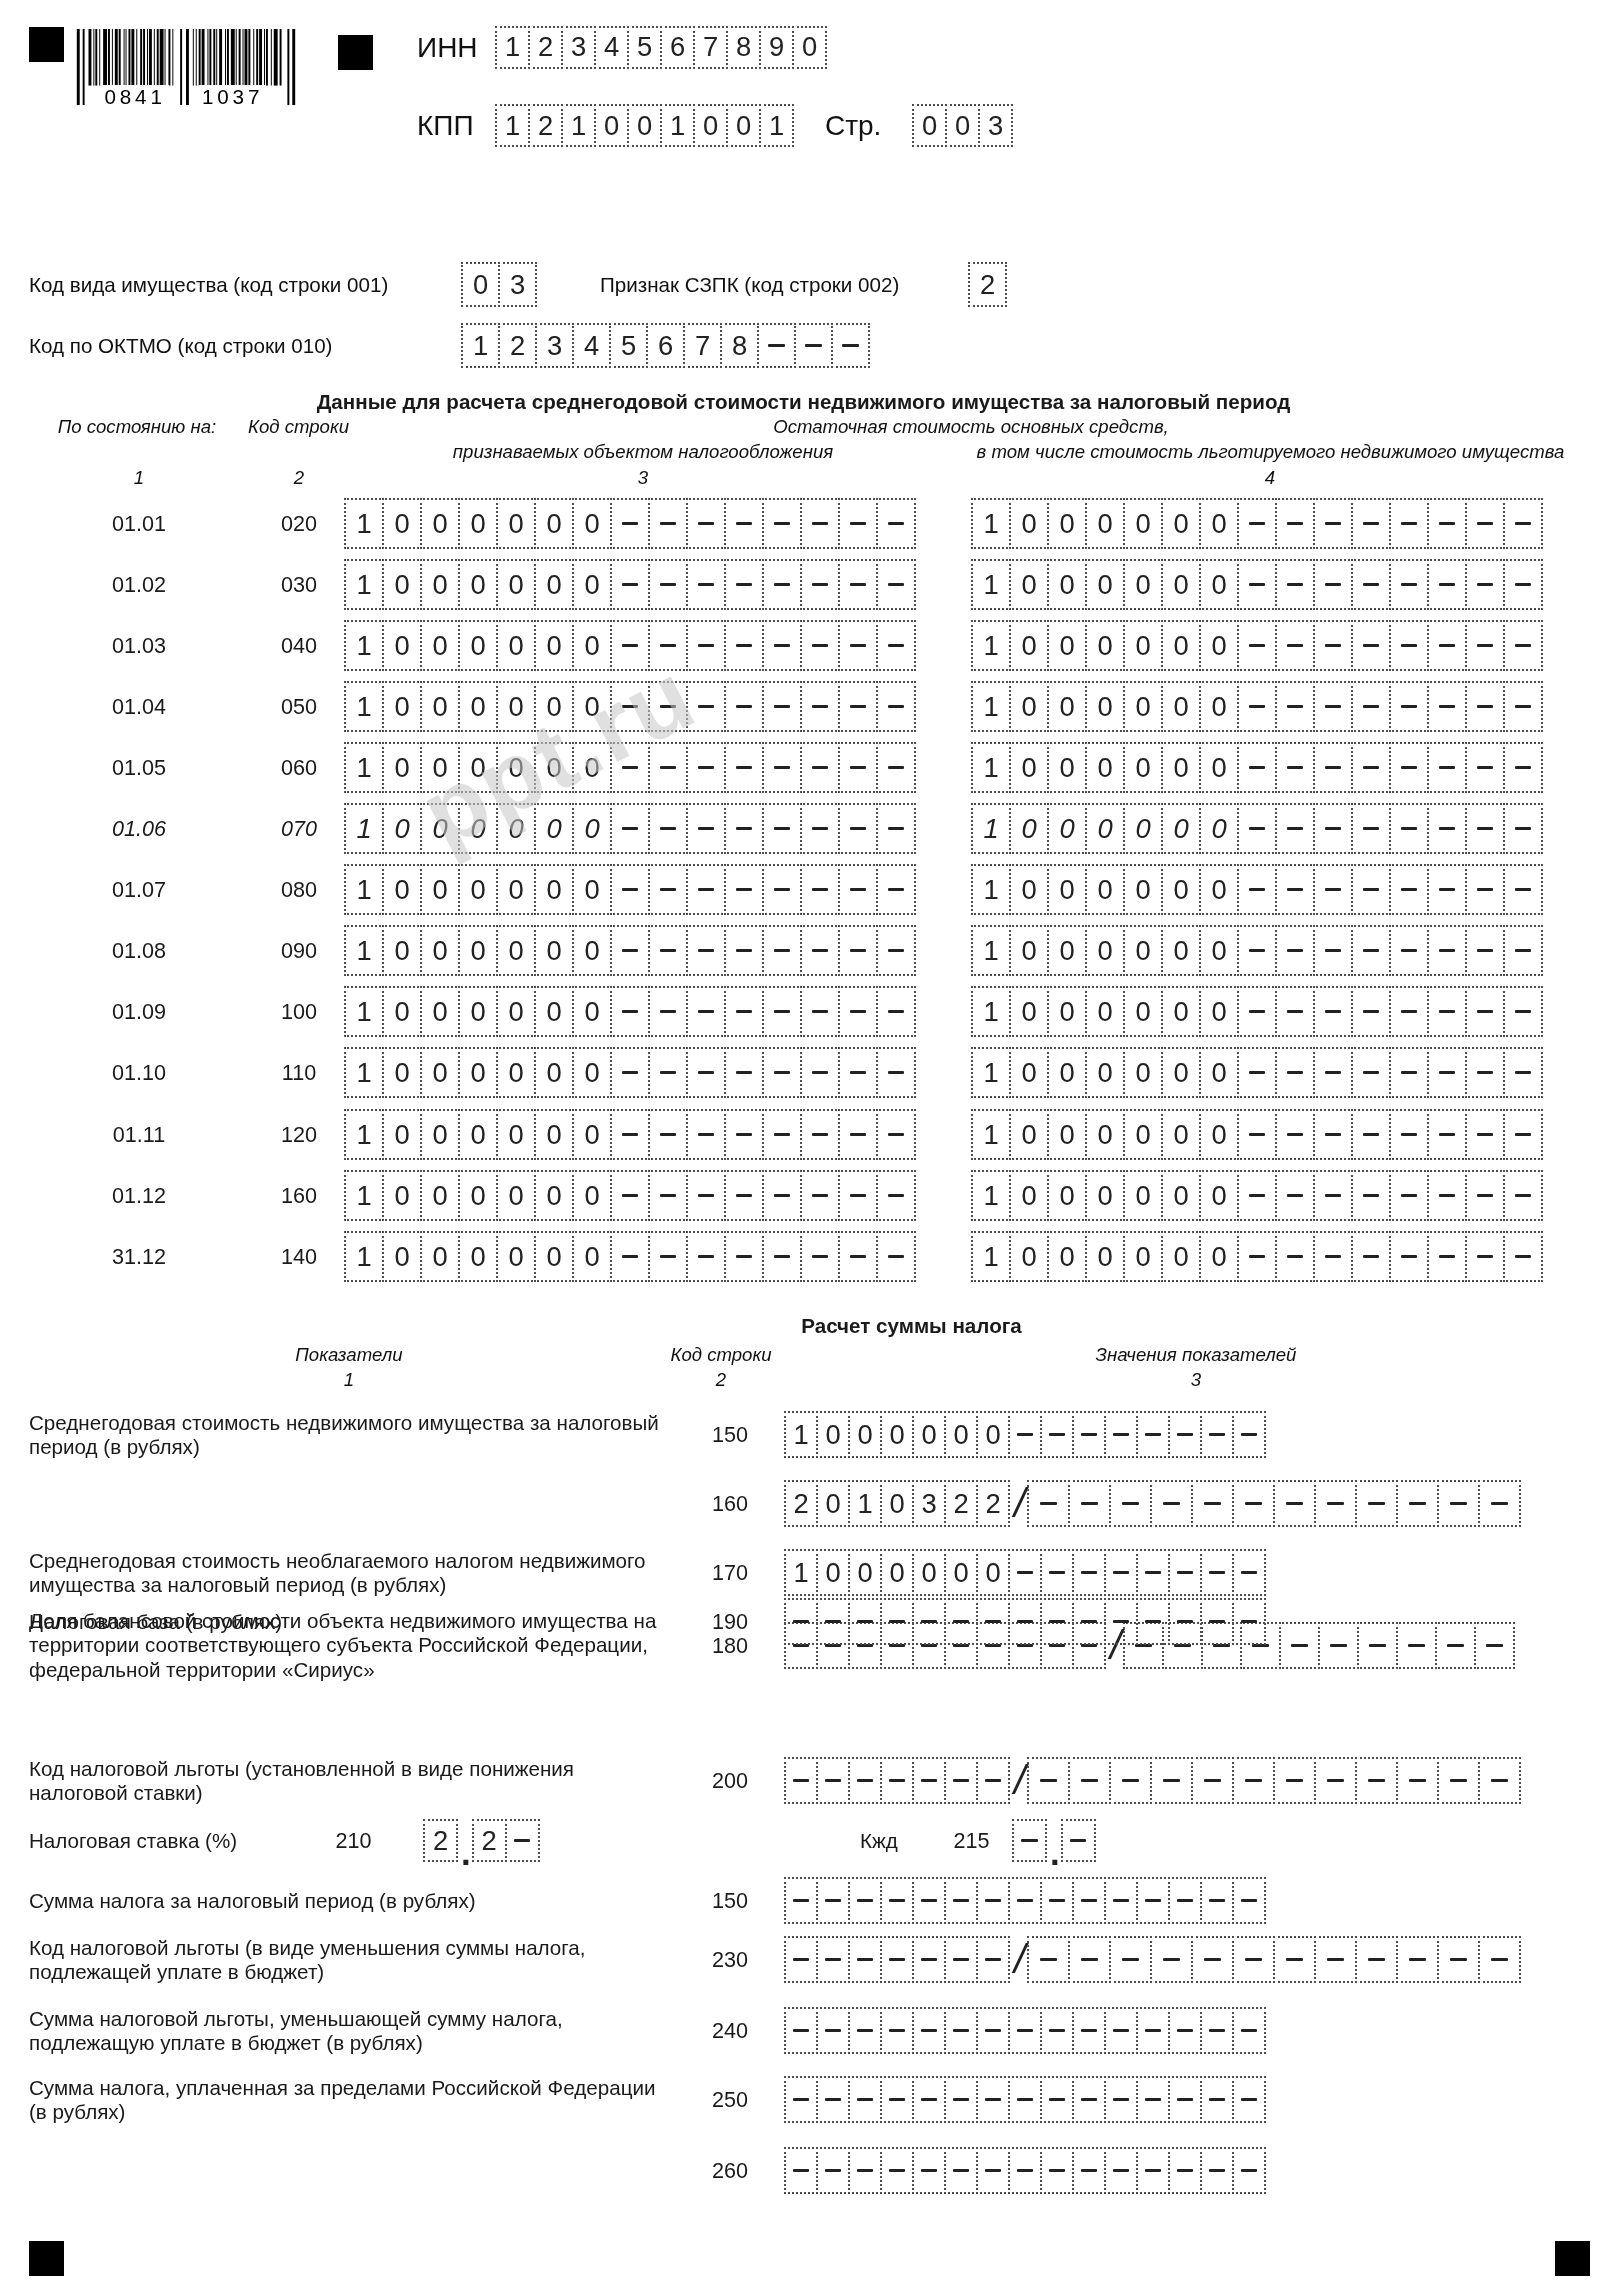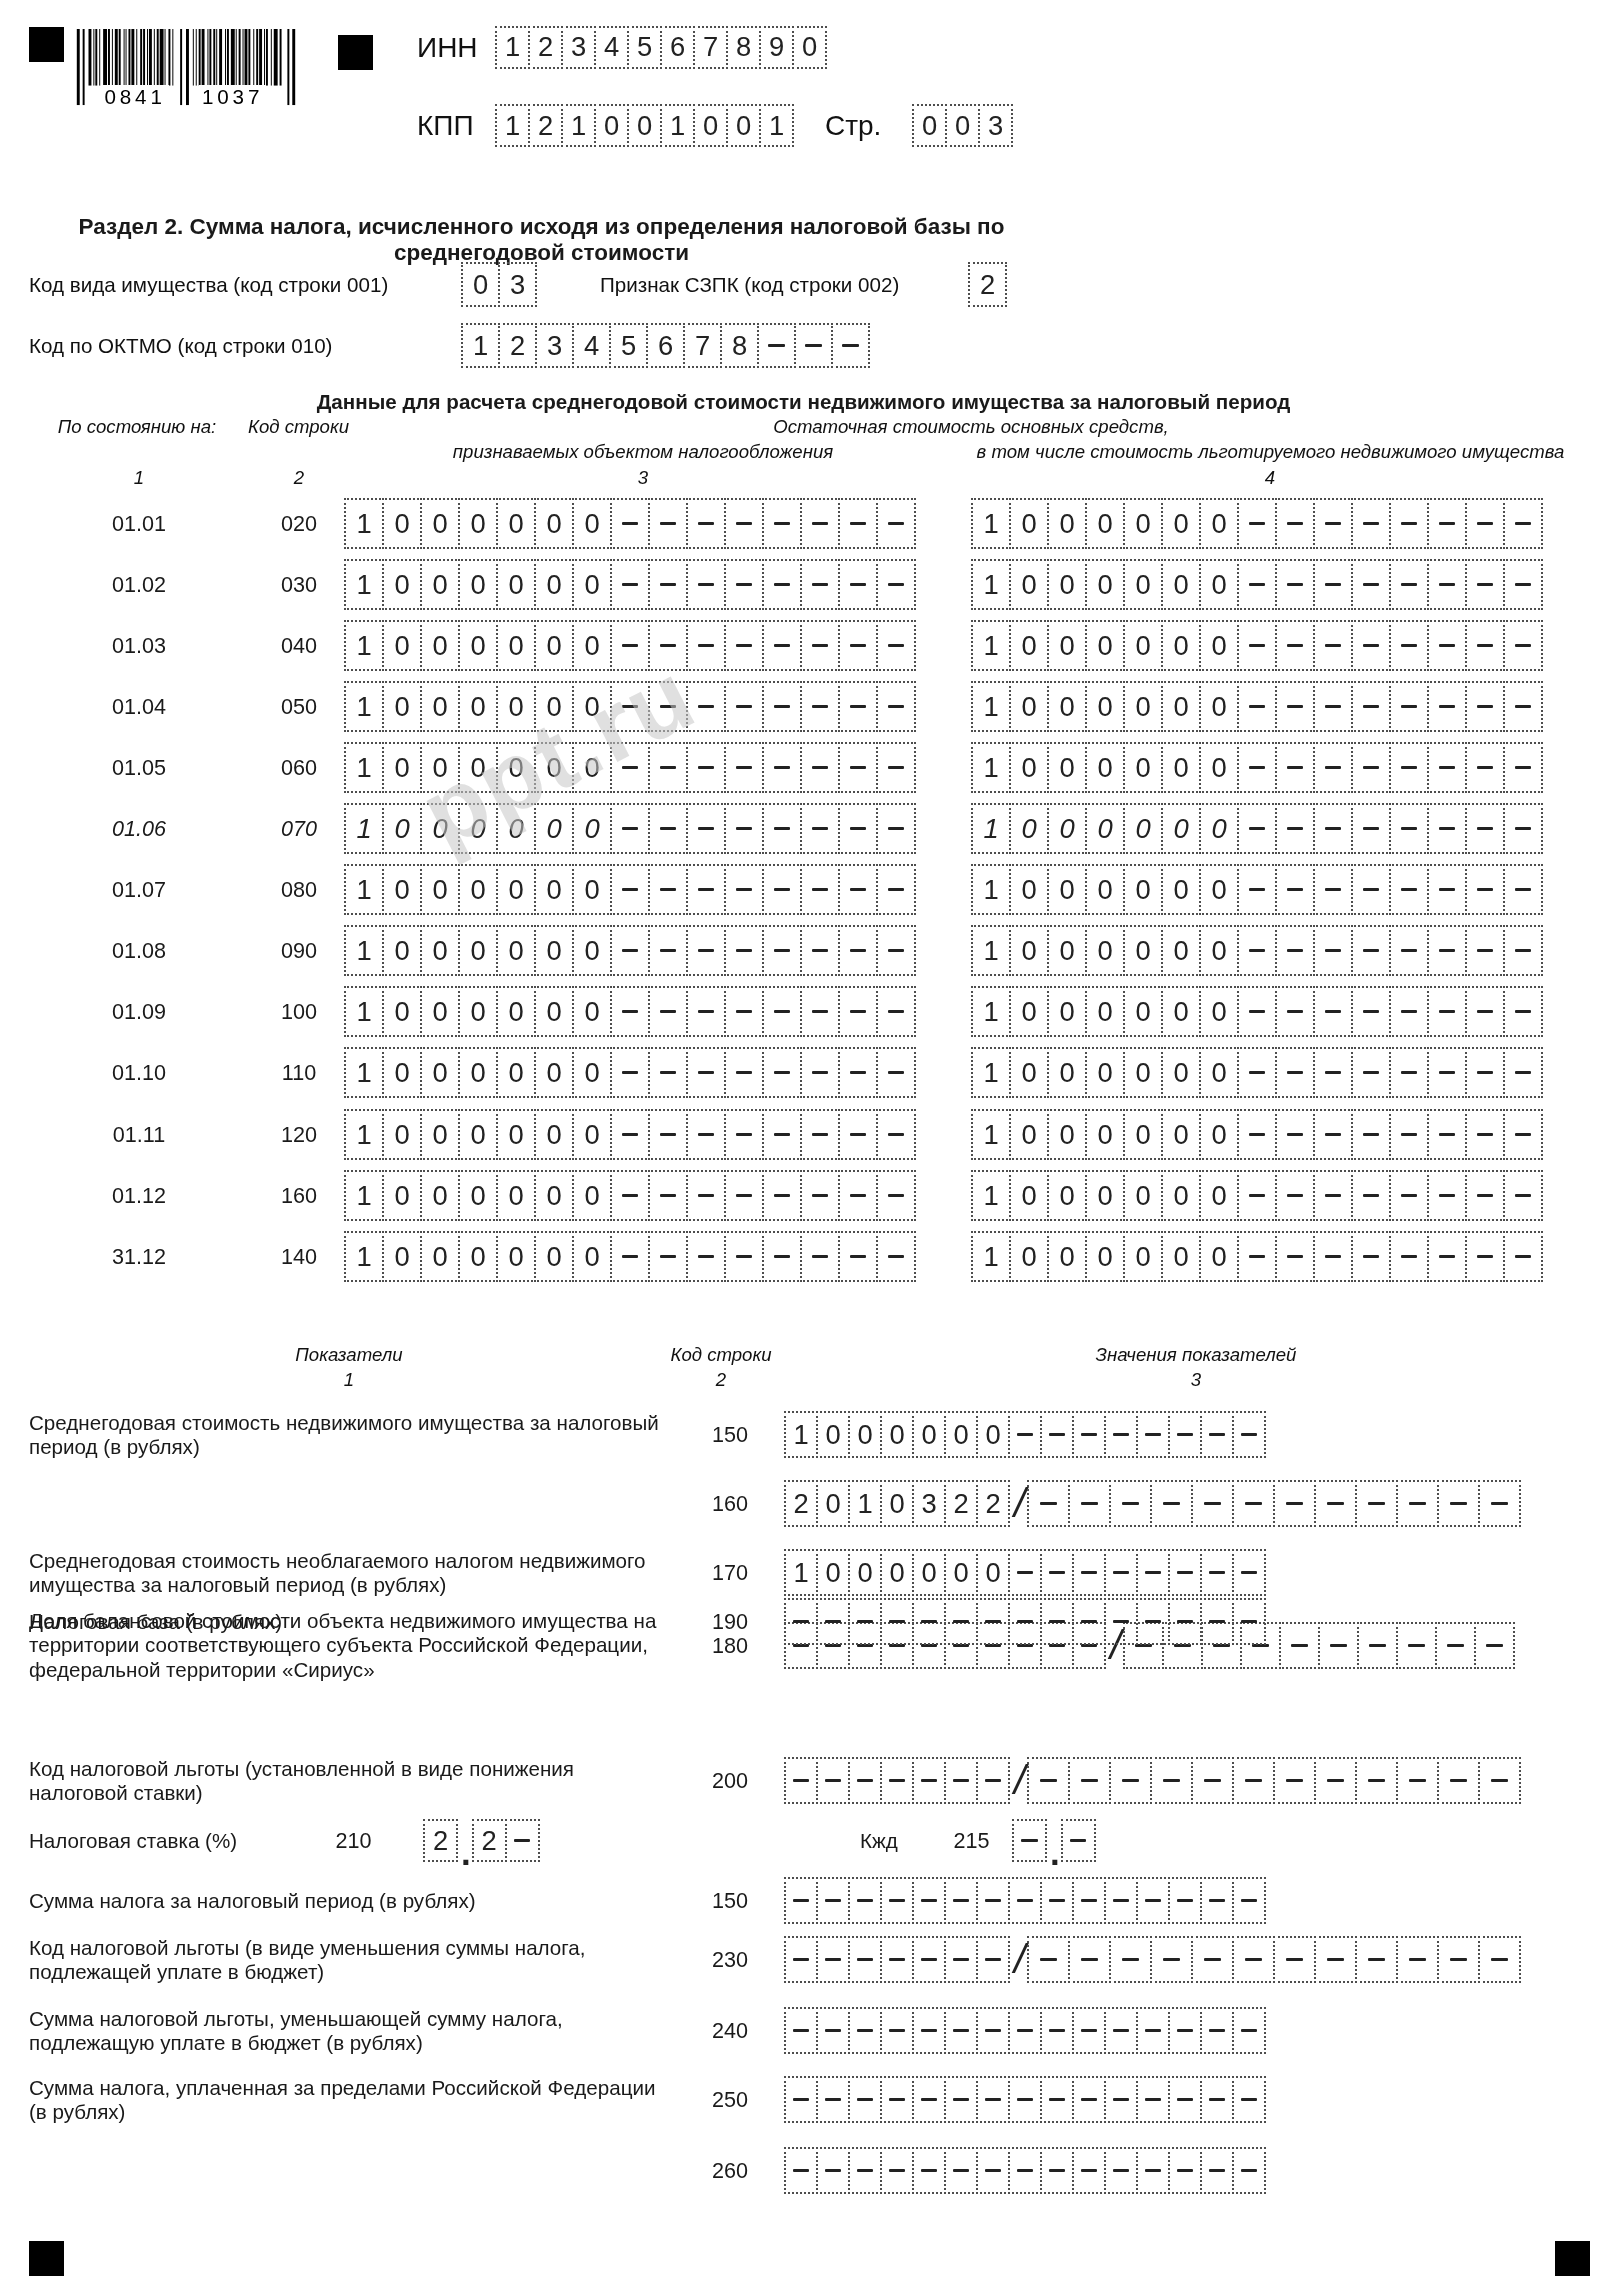--- a/index.html
+++ b/index.html
@@ -127,21 +127,20 @@
       <span class="cell" style="width: 35px; height: 43px;">1</span>
     </div>
 
   <div class="abs hdr-lbl" style="left:825px;top:104px">Стр.</div>
   <div class="cells" style="left: 912px; top: 104px; height: 43px;">
       <span class="cell" style="width: 35px; height: 43px;">0</span>
       <span class="cell" style="width: 35px; height: 43px;">0</span>
       <span class="cell" style="width: 35px; height: 43px;">3</span>
     </div>
 
-  <div class="abs ctr b" style="left:0;top:214px;width:1083px;font-size:22.5px">Раздел 2. Сумма налога, исчисленного исходя из определения налоговой базы по среднегодовой стоимости</div>
 
   <div class="abs" style="left:0;top:262px;width:100%;height:45px">
     <div class="calc-label lbl" style="left:29px;width:431px">Код вида имущества  (код строки 001)</div>
     <div class="cells" style="left: 461px; top: 0px; height: 45px;">
         <span class="cell" style="width: 39px; height: 45px;">0</span>
         <span class="cell" style="width: 39px; height: 45px;">3</span>
       </div>
     <div class="calc-label lbl" style="left:600px;width:372px">Признак СЗПК (код строки 002)</div>
     <div class="cells" style="left: 968px; top: 0px; height: 45px;">
         <span class="cell" style="width: 39px; height: 45px;">2</span>
@@ -1089,20 +1088,21 @@
           </span>
           <span class="cell" style="width: 40px; height: 51px;">
             <i class="dash"></i>
           </span>
         </div>
       </div>
     </div>
 
   <div class="watermark">ppt.ru</div>
 
+  <div class="abs ctr b" style="left:588px;top:1314px;width:647px;font-size:20.6px">Расчет суммы налога</div>
   <div class="colhead" style="left:153px;top:1344px;width:392px">Показатели</div>
   <div class="colhead" style="left:623px;top:1344px;width:196px">Код строки</div>
   <div class="colhead" style="left:1000px;top:1344px;width:392px">Значения показателей</div>
   <div class="colhead" style="left:153px;top:1369px;width:392px">1</div>
   <div class="colhead" style="left:623px;top:1369px;width:196px">2</div>
   <div class="colhead" style="left:1000px;top:1369px;width:392px">3</div>
   <div id="calc-rows">
       <div class="calc-row" style="top: 1411px;">
         <div class="calc-label">Среднегодовая стоимость недвижимого имущества за налоговый период (в рублях)</div>
         <div class="calc-code">150</div>

